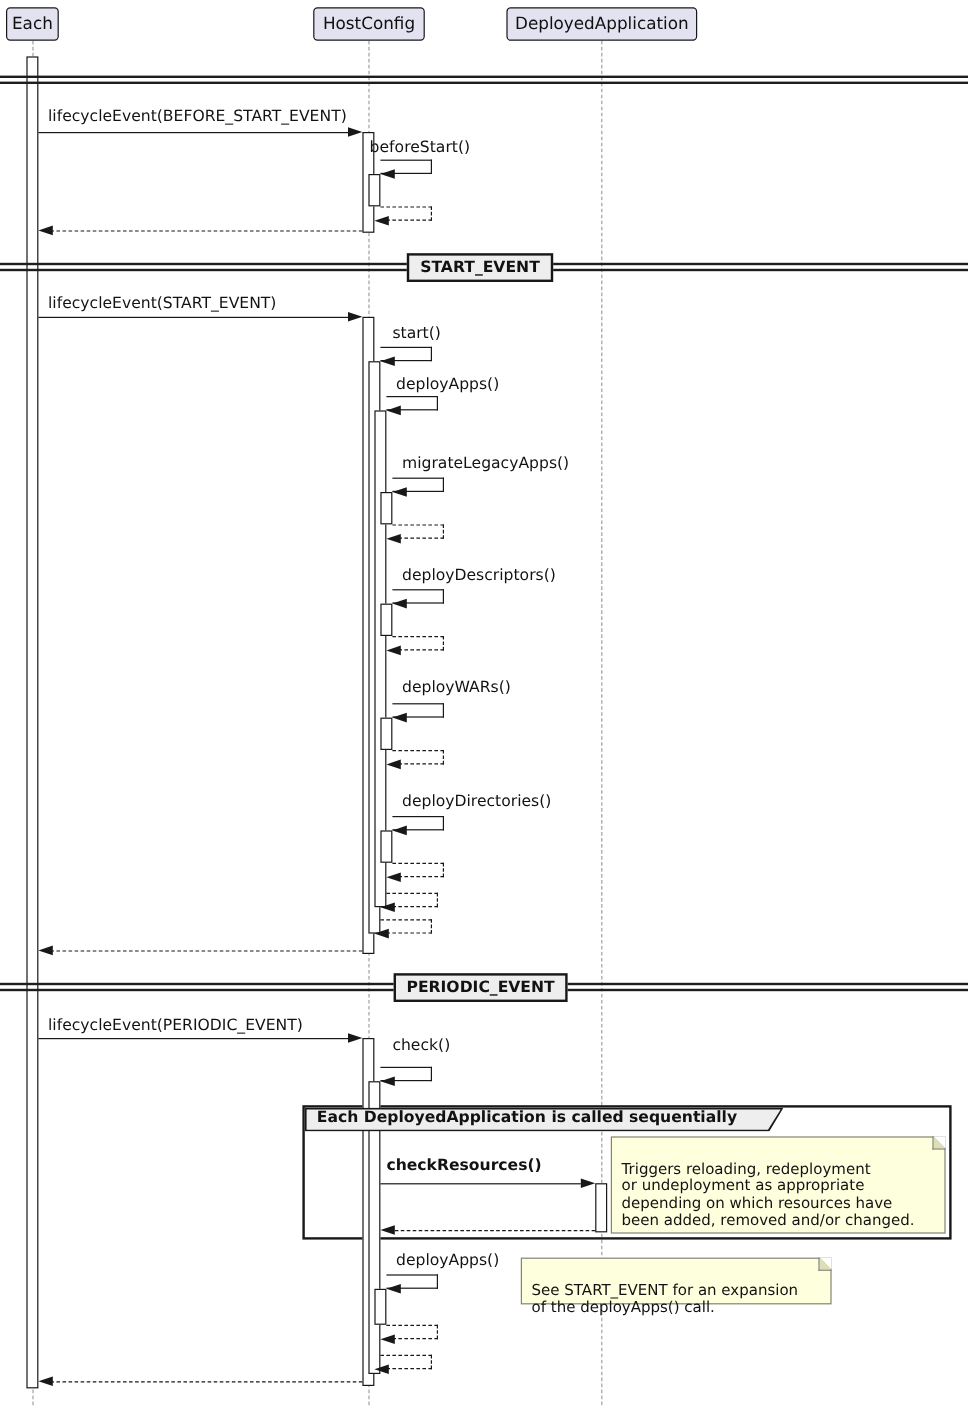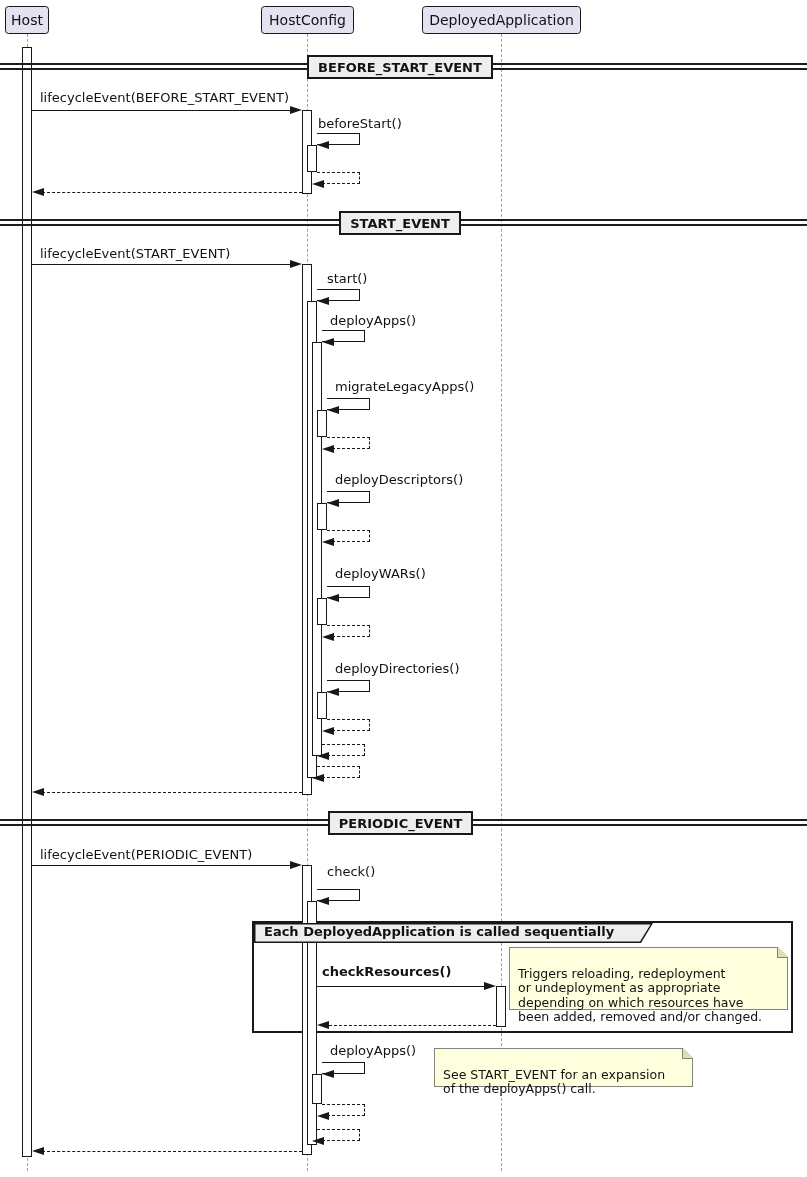--- a/index.html
+++ b/index.html
@@ -45,42 +45,39 @@
 </head>
 <body>
 
 <div id="canvas">
 
   <div class="lifeline" style="left:26.5px; top:34px; height:1137px;"></div>
   <div class="lifeline" style="left:306.5px; top:34px; height:1137px;"></div>
   <div class="lifeline" style="left:500.5px; top:34px; height:1137px;"></div>
 
   <div class="participant" style="left:5px; top:6px; width:44px; height:28px;">
-      <span>Host</span>
+      <span>Each</span>
     </div>
   <div class="participant" style="left:261px; top:6px; width:93px; height:28px;">
       <span>HostConfig</span>
     </div>
   <div class="participant" style="left:422px; top:6px; width:159px; height:28px;">
       <span>DeployedApplication</span>
     </div>
 
   <div class="act" style="left:22px; top:47px; height:1110px;"></div>
 
   <div class="divline" style="top:63px;"></div>
   <div class="divline" style="top:68px;"></div>
-  <div class="divbox" style="left:307px; top:55px; width:186px; height:24px;">
-      <span>BEFORE_START_EVENT</span>
-    </div>
 
   <div class="mlabel" style="left:40px; top:90px;">lifecycleEvent(BEFORE_START_EVENT)</div>
   <div class="line" style="left:32px; top:110px; width:258px;"></div>
   <div class="head right" style="left:290px; top:106px;"></div>
   <div class="act" style="left:302px; top:110px; height:84px;"></div>
-  <div class="mlabel" style="left:318px; top:116px;">beforeStart()</div>
+  <div class="mlabel" style="left:308px; top:116px;">beforeStart()</div>
   <div class="selfbox" style="left:317px; top:133px; width:43px; height:12px;"></div>
   <div class="head left" style="left:317px; top:141px;"></div>
   <div class="act" style="left:307px; top:145px; height:27px;"></div>
   <div class="selfbox dash" style="left:317px; top:172px; width:43px; height:12px;"></div>
   <div class="head left" style="left:312px; top:180px;"></div>
   <div class="line dash" style="left:42px; top:192px; width:260px;"></div>
   <div class="head left" style="left:32px; top:188px;"></div>
 
   <div class="divline" style="top:219px;"></div>
   <div class="divline" style="top:224px;"></div>
@@ -160,21 +157,21 @@
   </div>
   <div class="ghead-label" style="left:264px; top:924px; position:absolute; z-index:4; font-weight:bold; font-size:13px;">Each DeployedApplication is called sequentially</div>
 
   <div class="mlabel" style="left:322px; top:964px;font-weight:bold;">checkResources()</div>
   <div class="line" style="left:317px; top:986px; width:167px;"></div>
   <div class="head right" style="left:484px; top:982px;"></div>
   <div class="act" style="left:496px; top:986px; height:41px;"></div>
   <div class="line dash" style="left:329px; top:1025px; width:167px;"></div>
   <div class="head left" style="left:317px; top:1021px;"></div>
 
-  <div class="note" style="left:509px; top:947px; width:279px; height:63px;">
+  <div class="note" style="left:509px; top:947px; width:279px; height:81px;">
     <span>Triggers reloading, redeployment
 or undeployment as appropriate
 depending on which resources have
 been added, removed and/or changed.</span>
     <i class="fold"></i>
   </div>
 
   <div class="mlabel" style="left:330px; top:1043px;">deployApps()</div>
   <div class="selfbox" style="left:322px; top:1062px; width:43px; height:12px;"></div>
   <div class="head left" style="left:322px; top:1070px;"></div>

